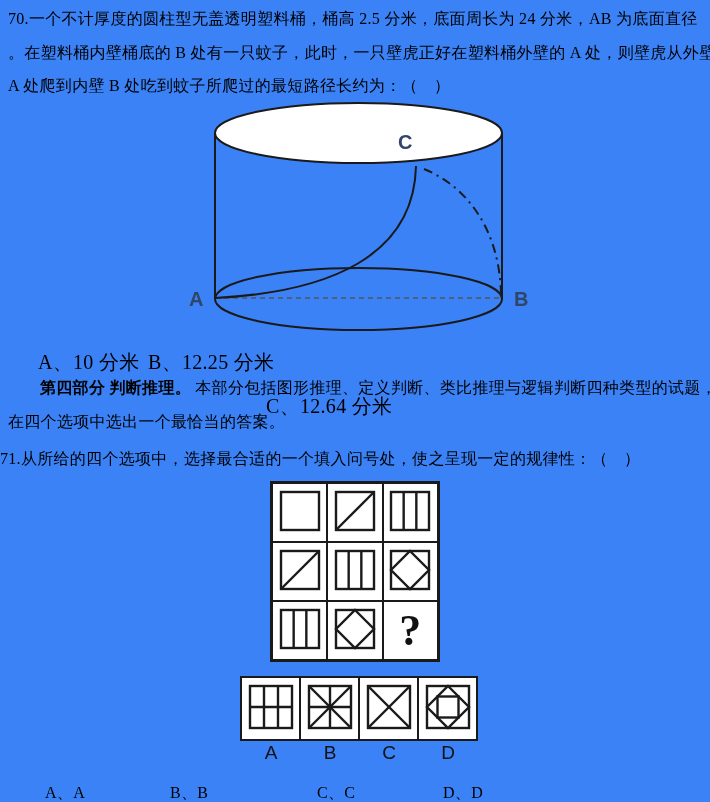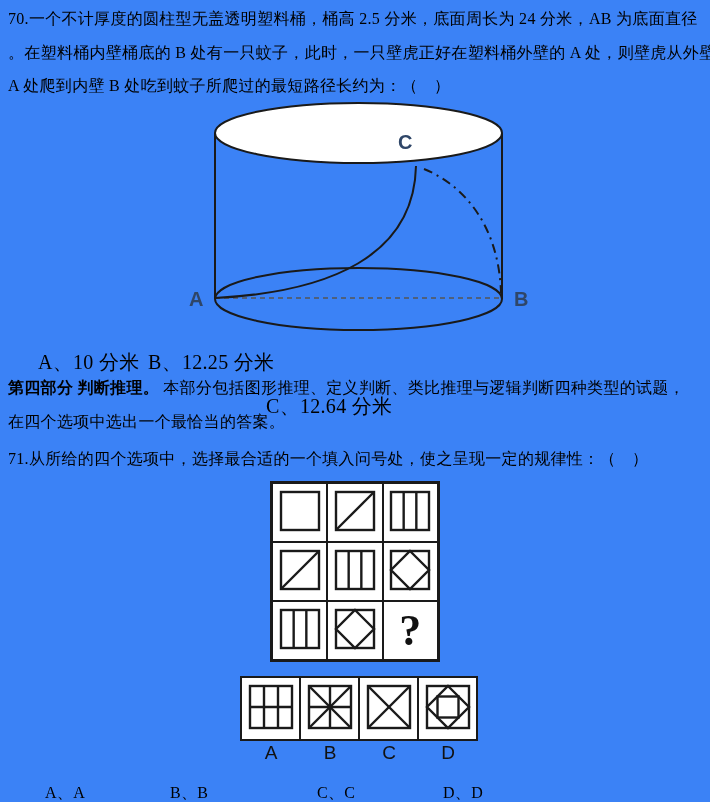--- a/index.html
+++ b/index.html
@@ -6,22 +6,22 @@
   body{
     width:710px;height:802px;background:#ffffff;color:#000;
     font-family:"Liberation Serif","DejaVu Serif",serif;
   }
   .page{position:relative;width:710px;height:802px;overflow:hidden;background:#3b82f6;}
 
   
   .cjk{font-size:16px;line-height:33.5px;letter-spacing:.3px;white-space:nowrap;}
   #q70-text{position:absolute;left:8px;top:2px;width:700px;}
   #section-header{position:absolute;left:8px;top:371px;width:700px;}
-  #section-header .bold{font-weight:bold;}
-  #q71-text{position:absolute;left:8px;top:442px;width:700px;}
+  #section-header .bold{font-weight:bold;margin-left:32px;}
+  #q71-text{position:absolute;left:0;top:442px;width:700px;}
 
   
   #q70-options{position:absolute;top:346px;left:0;width:710px;height:22px;font-size:20px;font-family:Liberation Serif, serif;}
   #q70-options .opt{position:absolute;top:0;white-space:nowrap;}
   #q70-options .o0{left:38px;} #q70-options .o1{left:148px;}
   #q70-options .o2{left:266px;margin-top:44px;} #q70-options .o3{left:406px;}
 
   
   #cylinder-svg{position:absolute;left:168px;top:96px;}
   #cylinder-svg text{font-family:"Liberation Sans","DejaVu Sans",sans-serif;font-weight:bold;font-size:20px;}

